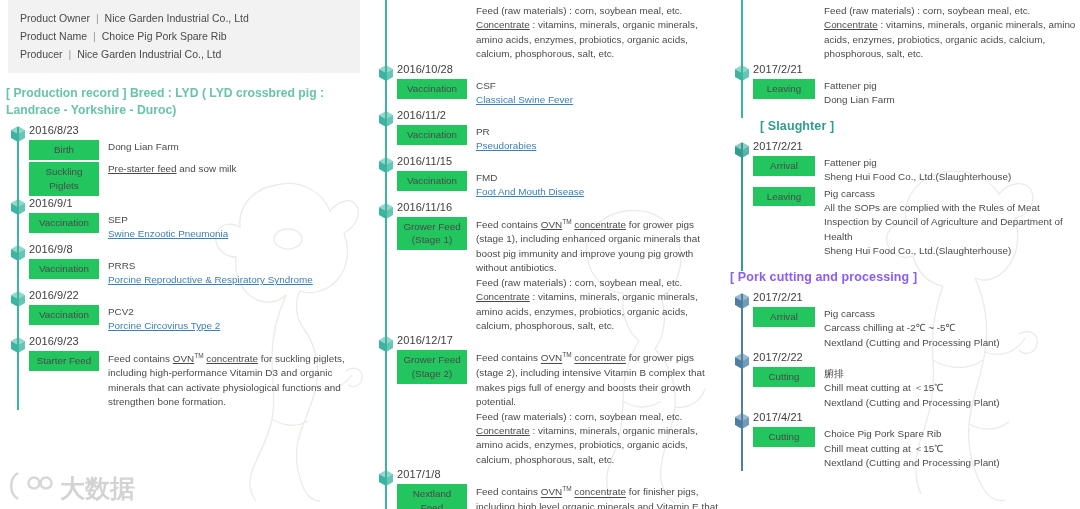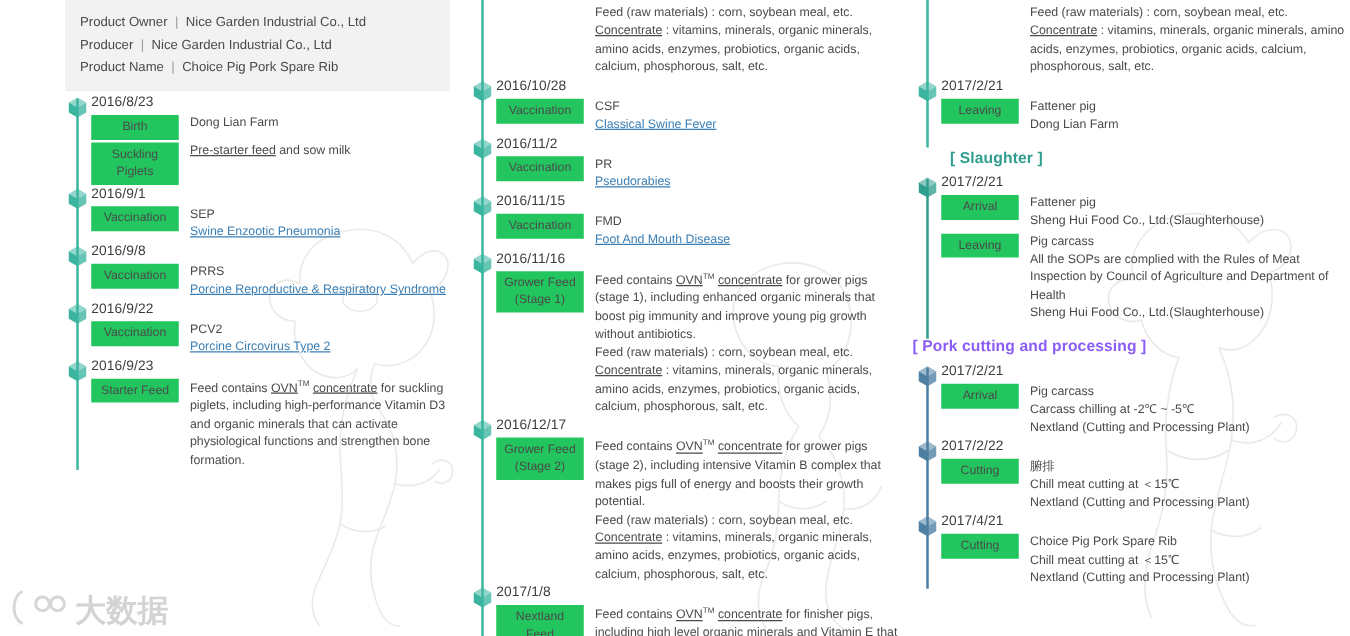--- a/index.html
+++ b/index.html
@@ -14,21 +14,21 @@
     width: 1080px; height: 509px;
     background: #ffffff;
   }
 
   
   .pig-wm { position: absolute; pointer-events: none; opacity: .55; }
   .pig-wm svg { display: block; }
 
   
   .col { position: absolute; top: 0; height: 509px; }
-  .col-1 { left: 0;   width: 368px; padding-left: 44px; }
+  .col-1 { left: 0;   width: 368px; }
   .col-2 { left: 368px; width: 356px; }
   .col-3 { left: 724px; width: 356px; }
 
   
   .prod-head {
     margin: 0 8px 0 8px;
     background: #f2f2f2;
     padding: 9px 12px 10px 12px;
     font-size: 10.5px;
     color: #4a4a4a;
@@ -162,32 +162,33 @@
 
   <div class="col col-1">
 
     <div class="prod-head">
       <div class="row">
         <span>Product Owner</span>
         <span class="sep">|</span>
         <span>Nice Garden Industrial Co., Ltd</span>
       </div>
       <div class="row">
+        <span>Product Name</span>
+        <span class="sep">|</span>
+        <span>Choice Pig Pork Spare Rib</span>
+      </div>
+      <div class="row">
         <span>Producer</span>
         <span class="sep">|</span>
         <span>Nice Garden Industrial Co., Ltd</span>
       </div>
-      <div class="row">
-        <span>Product Name</span>
-        <span class="sep">|</span>
-        <span>Choice Pig Pork Spare Rib</span>
-      </div>
-    </div>
-
-
+    </div>
+
+
+    <div class="prod-record">[ Production record ] Breed : LYD ( LYD crossbred pig : Landrace - Yorkshire - Duroc)</div>
 
     <div class="tl green" style="margin-top:2px;">
       <div class="spine" style="top:4px;bottom:0;"></div>
       <div>
           <div class="ev">
             <span class="node"><svg width="20" height="20" viewBox="0 0 20 20">
                 <polygon points="10,2 17,6 10,10 3,6" fill="#3bb5a0" opacity=".55"></polygon>
                 <polygon points="3,6 10,10 10,18 3,14" fill="#3bb5a0"></polygon>
                 <polygon points="17,6 10,10 10,18 17,14" fill="#3bb5a0" opacity=".78"></polygon>
               </svg></span>

